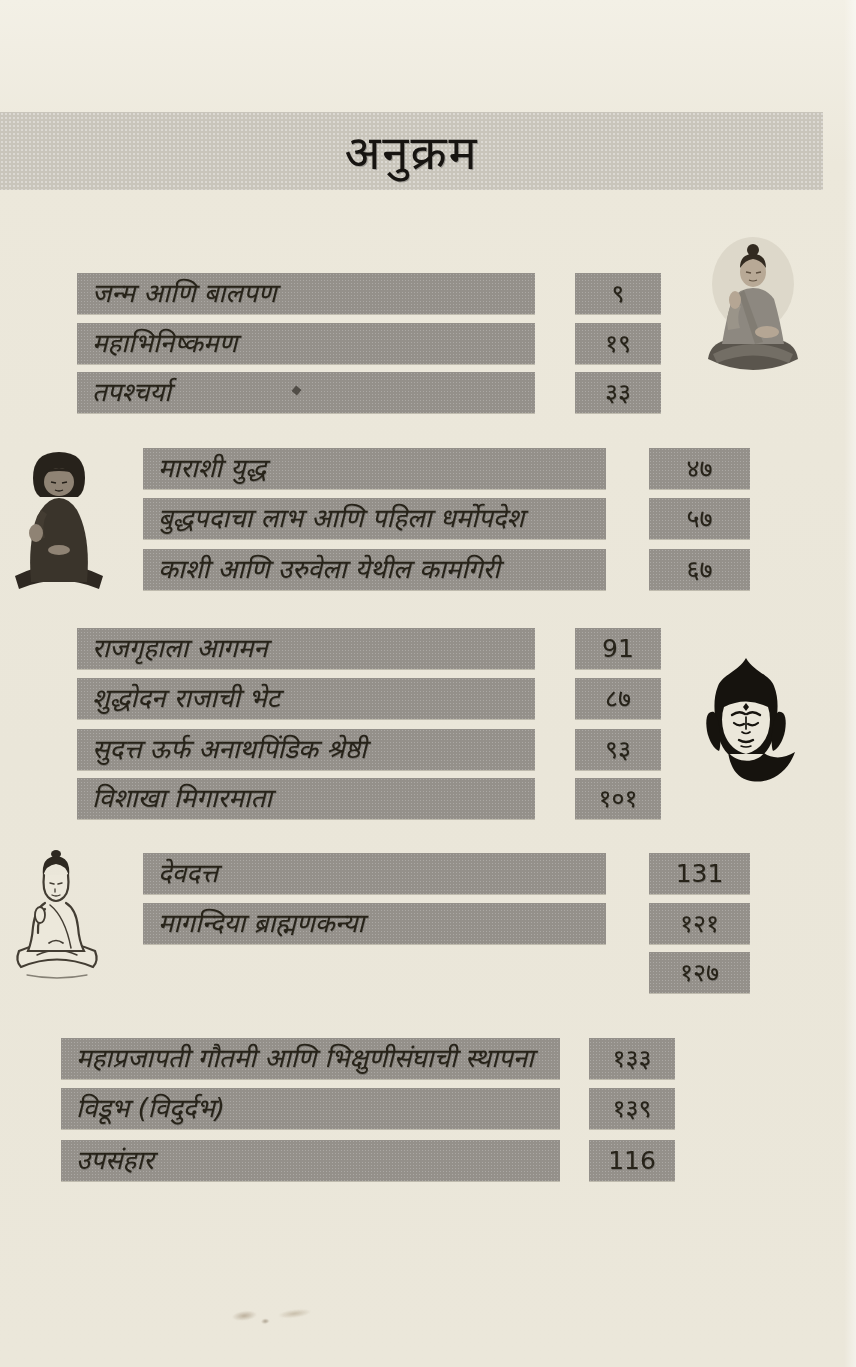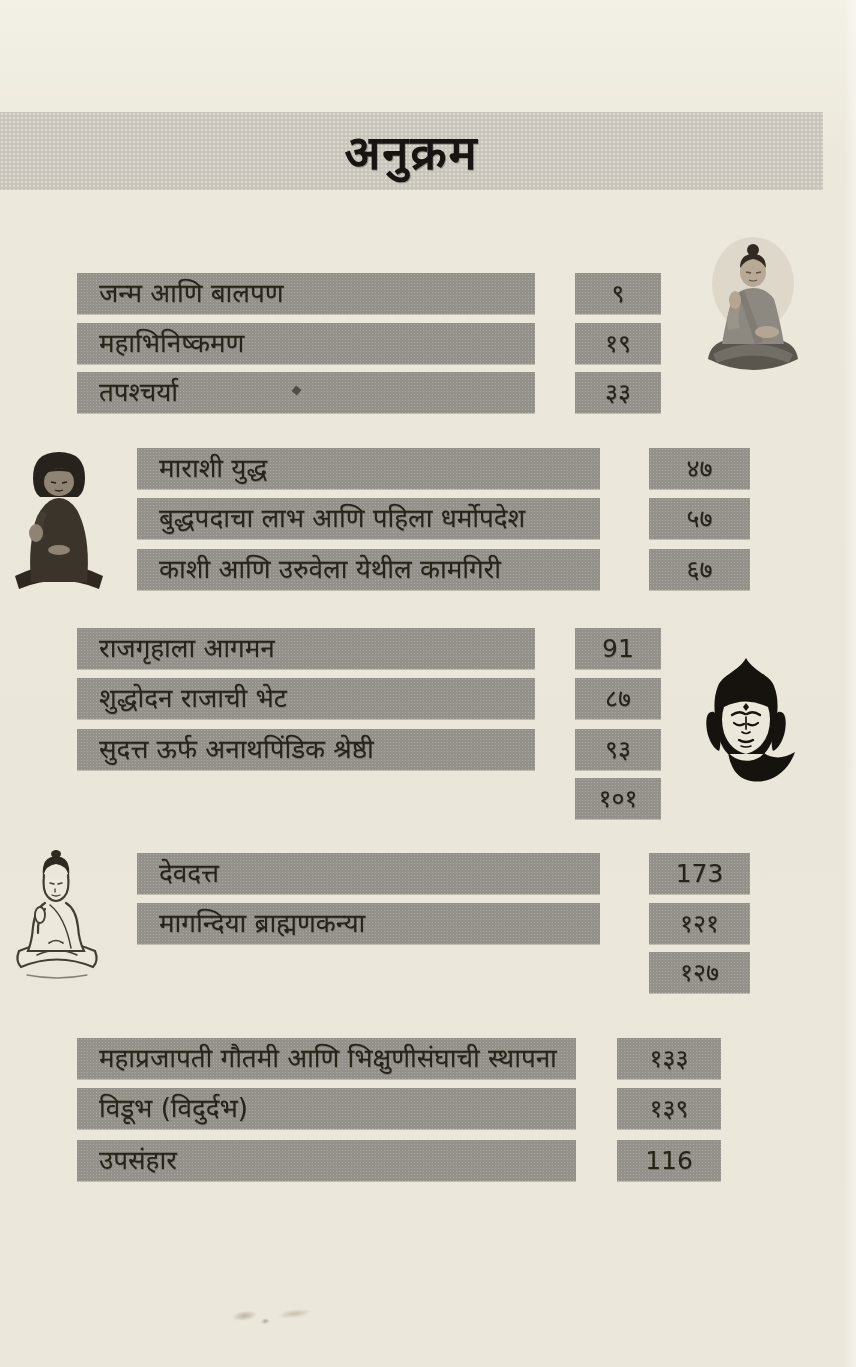--- a/index.html
+++ b/index.html
@@ -14,44 +14,45 @@
   }
   
   .title-band{
     position:absolute;left:0;top:112px;width:823px;height:78px;
     background-color:#c9c5bb;
     background-image:radial-gradient(rgba(255,255,255,.35) 1px,transparent 1px);
     background-size:4px 4px;
     display:flex;align-items:center;justify-content:center;
   }
   .title-band h1{
-    margin:12px;font-size:47px;font-weight:bold;color:#171411;
+    margin:12px;font-size:47px;font-weight:normal;color:#171411;
     letter-spacing:2px;text-shadow:1px 1px 0 rgba(0,0,0,.25);
   }
   
   .bar,.num{
     position:absolute;height:41px;box-sizing:border-box;
     background-color:#94908a;
     background-image:radial-gradient(rgba(255,255,255,.22) 1px,transparent 1px);
     background-size:3px 3px;
     color:#272319;
     box-shadow:0 1px 0 rgba(60,55,45,.25);
   }
   .bar{
-    padding-left:22px;font-size:26px;line-height:41px;
+    padding-left:15px;font-size:26px;line-height:41px;
     white-space:nowrap;overflow:hidden;font-weight:500;
     text-shadow:.5px .5px 0 rgba(0,0,0,.2);
+    font-style:italic;
   }
   .num{
     text-align:center;font-size:25px;line-height:41px;font-weight:500;
     text-shadow:.5px .5px 0 rgba(0,0,0,.2);
   }
   .colA{left:77px;width:458px}   .numA{left:575px;width:86px}
-  .colB{left:137px;width:463px}  .numB{left:649px;width:101px}
-  .colC{left:77px;width:499px}   .numC{left:617px;width:104px}
+  .colB{left:143px;width:463px}  .numB{left:649px;width:101px}
+  .colC{left:61px;width:499px}   .numC{left:589px;width:86px}
   .t273{top:273px}.t323{top:323px}.t372{top:372px}
   .t448{top:448px}.t498{top:498px}.t549{top:549px}
   .t628{top:628px}.t678{top:678px}.t729{top:729px}.t778{top:778px}
   .t853{top:853px}.t903{top:903px}.t952{top:952px}
   .t1038{top:1038px}.t1088{top:1088px}.t1140{top:1140px}
   .illus{position:absolute;}
   .speck{
     position:absolute;left:293px;top:387px;width:7px;height:7px;
     background:#3a362f;transform:rotate(40deg);opacity:.75;
   }
@@ -91,24 +92,25 @@
   <div class="num numB t498">५७</div>
   <div class="bar colB t549"><span>काशी आणि उरुवेला येथील कामगिरी</span></div>
   <div class="num numB t549">६७</div>
 
   <div class="bar colA t628"><span>राजगृहाला आगमन</span></div>
   <div class="num numA t628">91</div>
   <div class="bar colA t678"><span>शुद्धोदन राजाची भेट</span></div>
   <div class="num numA t678">८७</div>
   <div class="bar colA t729"><span>सुदत्त ऊर्फ अनाथपिंडिक श्रेष्ठी</span></div>
   <div class="num numA t729">९३</div>
+  <div class="bar colA t778"><span>विशाखा मिगारमाता</span></div>
   <div class="num numA t778">१०१</div>
 
   <div class="bar colB t853"><span>देवदत्त</span></div>
-  <div class="num numB t853">173</div>
+  <div class="num numB t853">131</div>
   <div class="bar colB t903"><span>मागन्दिया ब्राह्मणकन्या</span></div>
   <div class="num numB t903">१२१</div>
   <div class="num numB t952">१२७</div>
 
   <div class="bar colC t1038"><span>महाप्रजापती गौतमी आणि भिक्षुणीसंघाची स्थापना</span></div>
   <div class="num numC t1038">१३३</div>
   <div class="bar colC t1088"><span>विडूभ (विदुर्दभ)</span></div>
   <div class="num numC t1088">१३९</div>
   <div class="bar colC t1140"><span>उपसंहार</span></div>
   <div class="num numC t1140">116</div>

